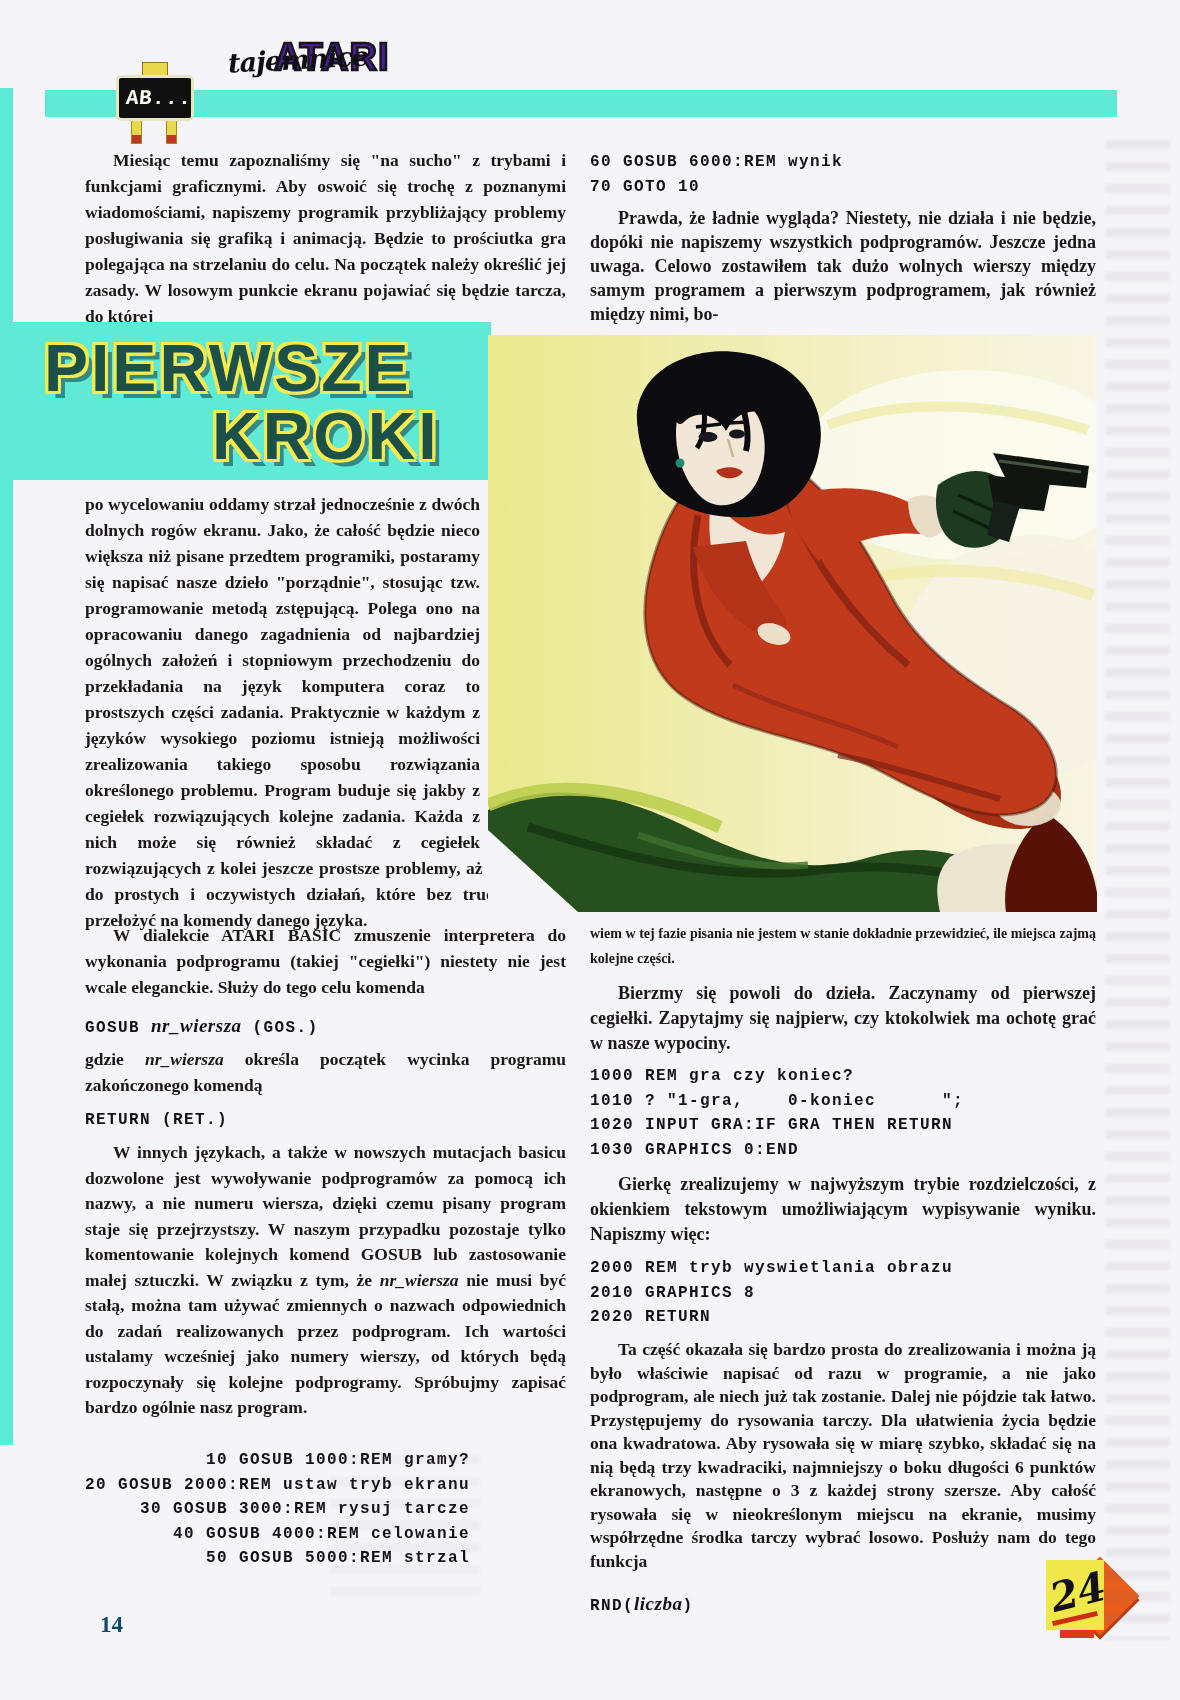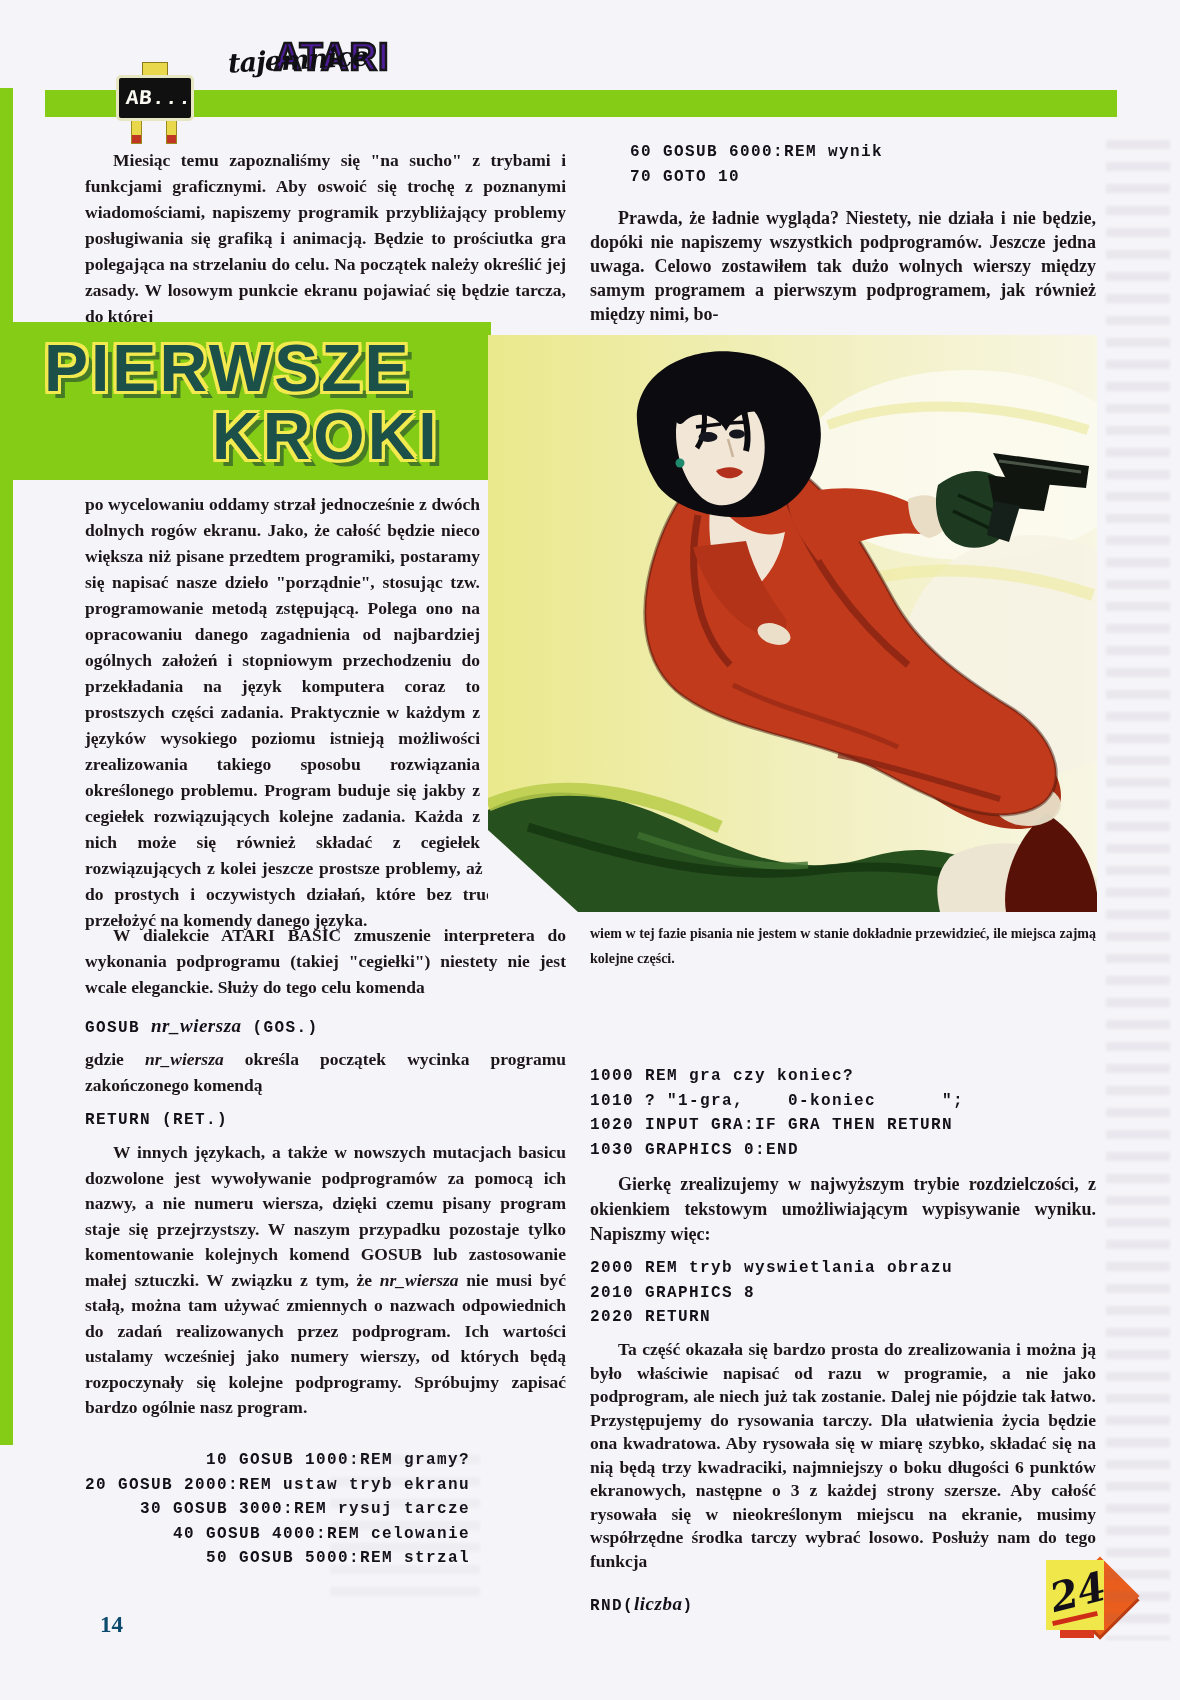--- a/index.html
+++ b/index.html
@@ -5,21 +5,21 @@
   html,body{margin:0;padding:0;}
   body{background:#6b6b72;}
   .page{position:relative;width:1180px;height:1700px;background:#f5f4f8;overflow:hidden;
         font-family:"Liberation Serif",serif;}
   .abs{position:absolute;}
   .p{font-weight:700;font-size:17.5px;line-height:26px;text-align:justify;color:#1c1619;}
   .p i{font-style:italic;}
   .code{font-family:"Liberation Mono",monospace;font-weight:700;font-size:16px;line-height:24.5px;
         letter-spacing:1.4px;white-space:pre;color:#14111a;}
   .code i{font-family:"Liberation Serif",serif;font-size:19px;letter-spacing:.5px;font-style:italic;}
-  .redbar{background:#84cc16;}
+  .redbar{background:#5eead4;}
   
   .logo-outline{font-family:"Liberation Sans",sans-serif;font-weight:700;font-size:38px;
         color:#4c1d95;-webkit-text-stroke:2.4px #16161a;letter-spacing:1px;}
   .logo-script{font-family:"DejaVu Serif",serif;font-style:italic;font-weight:700;font-size:27px;
         color:#0f0f14;transform:rotate(-3deg);letter-spacing:-1px;}
   
   .board{width:78px;height:46px;background:#101010;border:3px solid #e6e6c2;border-radius:5px;
         box-sizing:border-box;display:flex;align-items:center;padding-left:7px;z-index:5;}
   .board span{font-family:"Liberation Mono",monospace;font-weight:700;font-size:21px;color:#fafaf2;
         transform:skewX(-5deg);letter-spacing:.5px;}
@@ -90,21 +90,21 @@
   <div class="abs" style="left:85px;top:1448px;text-align:right;">
     <div class="code">10 GOSUB 1000:REM gramy?</div>
     <div class="code">20 GOSUB 2000:REM ustaw tryb ekranu</div>
     <div class="code">30 GOSUB 3000:REM rysuj tarcze</div>
     <div class="code">40 GOSUB 4000:REM celowanie</div>
     <div class="code">50 GOSUB 5000:REM strzal</div>
   </div>
 
   <div class="abs pagenum" style="left:100px;top:1612px;">14</div>
 
-  <div class="abs" style="left:590px;top:140px;margin-left:40px;">
+  <div class="abs" style="left:590px;top:150px;">
     <div class="code">60 GOSUB 6000:REM wynik</div>
     <div class="code">70 GOTO 10</div>
   </div>
 
   <div class="abs p" style="left:590px;top:206px;width:506px;font-size:18px;line-height:24px;text-indent:28px;">Prawda, że ładnie wygląda? Niestety, nie działa i nie będzie, dopóki nie napiszemy wszystkich podprogramów. Jeszcze jedna uwaga. Celowo zostawiłem tak dużo wolnych wierszy między samym programem a pierwszym podprogramem, jak również między nimi, bo-</div>
 
   <div class="abs" style="left:488px;top:335px;width:609px;height:577px;">
     <svg width="609" height="577" viewBox="0 0 609 577" role="img">
       <defs>
         <linearGradient id="bgy" x1="0" y1="0" x2="1" y2="0">
@@ -165,20 +165,21 @@
       <path d="M240,104 L245,122" stroke="#c9b49a" stroke-width="2.5" fill="none"></path>
       <path d="M228,136 C236,131 249,131 255,137 C249,145 234,146 228,136 Z" fill="#b3301d"></path>
       <circle cx="192" cy="128" r="4.5" fill="#1f8a6e"></circle>
 
       <path d="M0,495 L90,577 L0,577 Z" fill="#f5f4f8"></path>
     </svg>
   </div>
 
   <div class="abs p" style="left:590px;top:921px;width:506px;font-size:14px;line-height:25px;">wiem w tej fazie pisania nie jestem w stanie dokładnie przewidzieć, ile miejsca zajmą kolejne części.</div>
 
+  <div class="abs p" style="left:590px;top:981px;width:506px;font-size:18px;line-height:25px;text-indent:28px;">Bierzmy się powoli do dzieła. Zaczynamy od pierwszej cegiełki. Zapytajmy się najpierw, czy ktokolwiek ma ochotę grać w nasze wypociny.</div>
 
   <div class="abs" style="left:590px;top:1064px;">
     <div class="code">1000 REM gra czy koniec?</div>
     <div class="code">1010 ? "1-gra,    0-koniec      ";</div>
     <div class="code">1020 INPUT GRA:IF GRA THEN RETURN</div>
     <div class="code">1030 GRAPHICS 0:END</div>
   </div>
 
   <div class="abs p" style="left:590px;top:1172px;width:506px;font-size:18px;line-height:25px;text-indent:28px;">Gierkę zrealizujemy w najwyższym trybie rozdzielczości, z okienkiem tekstowym umożliwiającym wypisywanie wyniku. Napiszmy więc:</div>
 

